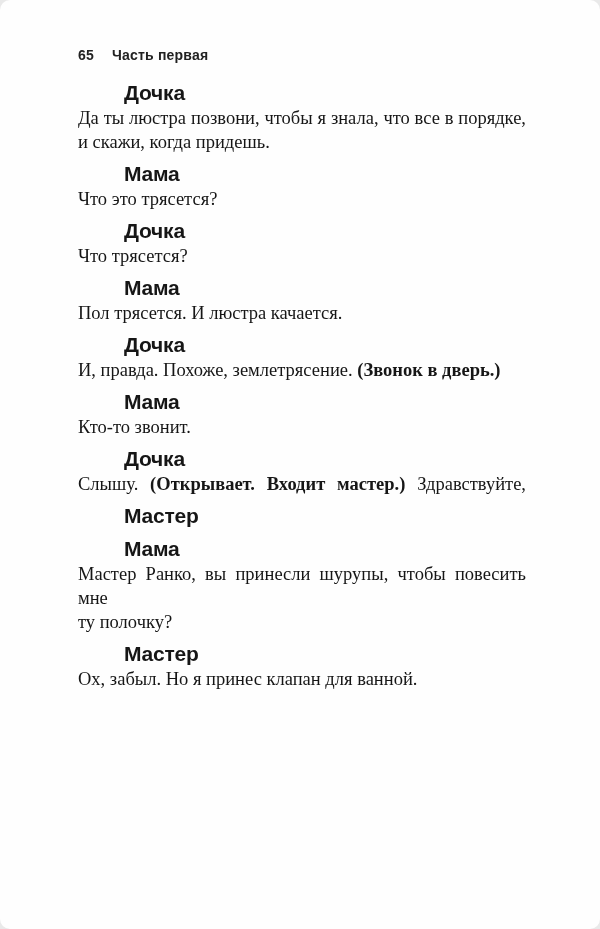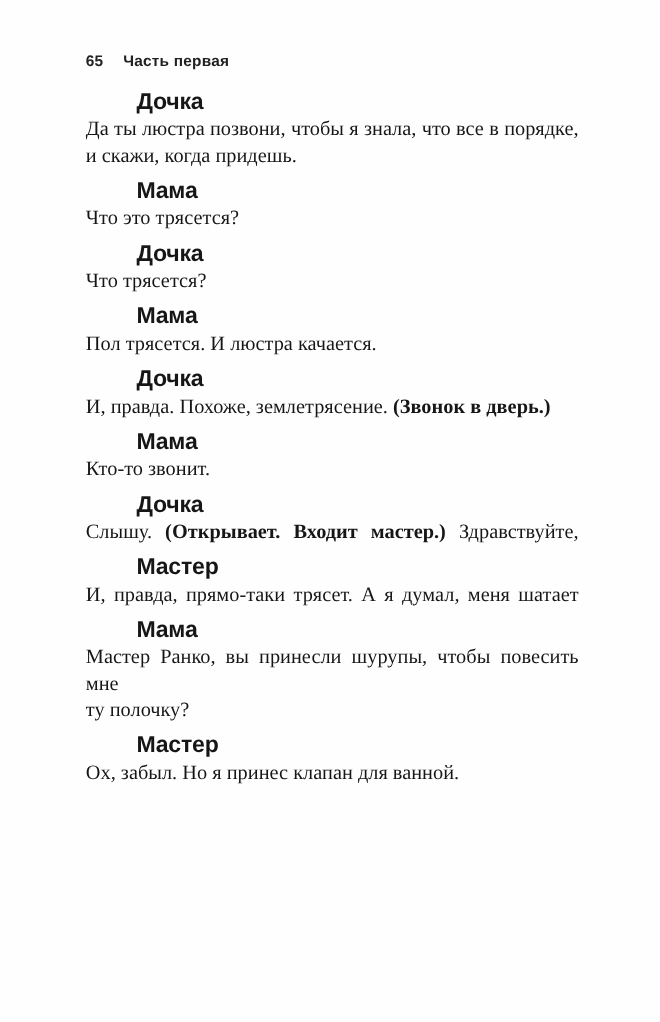--- a/index.html
+++ b/index.html
@@ -10,20 +10,21 @@
   .page {
     position: relative;
     width: 600px;
     height: 929px;
     margin: 0 auto;
     background: #fefefe;
     color: #161616;
     box-sizing: border-box;
     padding: 46px 74px 0 78px;
     overflow: hidden;
+    border-radius: 10px;
   }
   .running-header {
     font-family: "Liberation Sans", sans-serif;
     font-weight: 700;
     font-size: 14px;
     line-height: 18px;
     color: #222;
     letter-spacing: 0.2px;
   }
   .running-header .page-number {
@@ -91,21 +92,20 @@
       <div class="cue">
         <div class="speaker">Мама</div>
         <div class="line"><span>Кто-то звонит.</span></div>
       </div>
       <div class="cue">
         <div class="speaker">Дочка</div>
         <div class="line just"><span>Слышу. </span><span class="stage">(Открывает. Входит мастер.)</span><span> Здравствуйте,</span></div>
       </div>
       <div class="cue">
         <div class="speaker">Мастер</div>
-        <div class="line just"><span>И, правда, прямо-таки трясет. А я думал, меня шатает</span></div>
       </div>
       <div class="cue">
         <div class="speaker">Мама</div>
         <div class="line just"><span>Мастер Ранко, вы принесли шурупы, чтобы повесить мне</span></div>
         <div class="line"><span>ту полочку?</span></div>
       </div>
       <div class="cue">
         <div class="speaker">Мастер</div>
         <div class="line"><span>Ох, забыл. Но я принес клапан для ванной.</span></div>
       </div>

